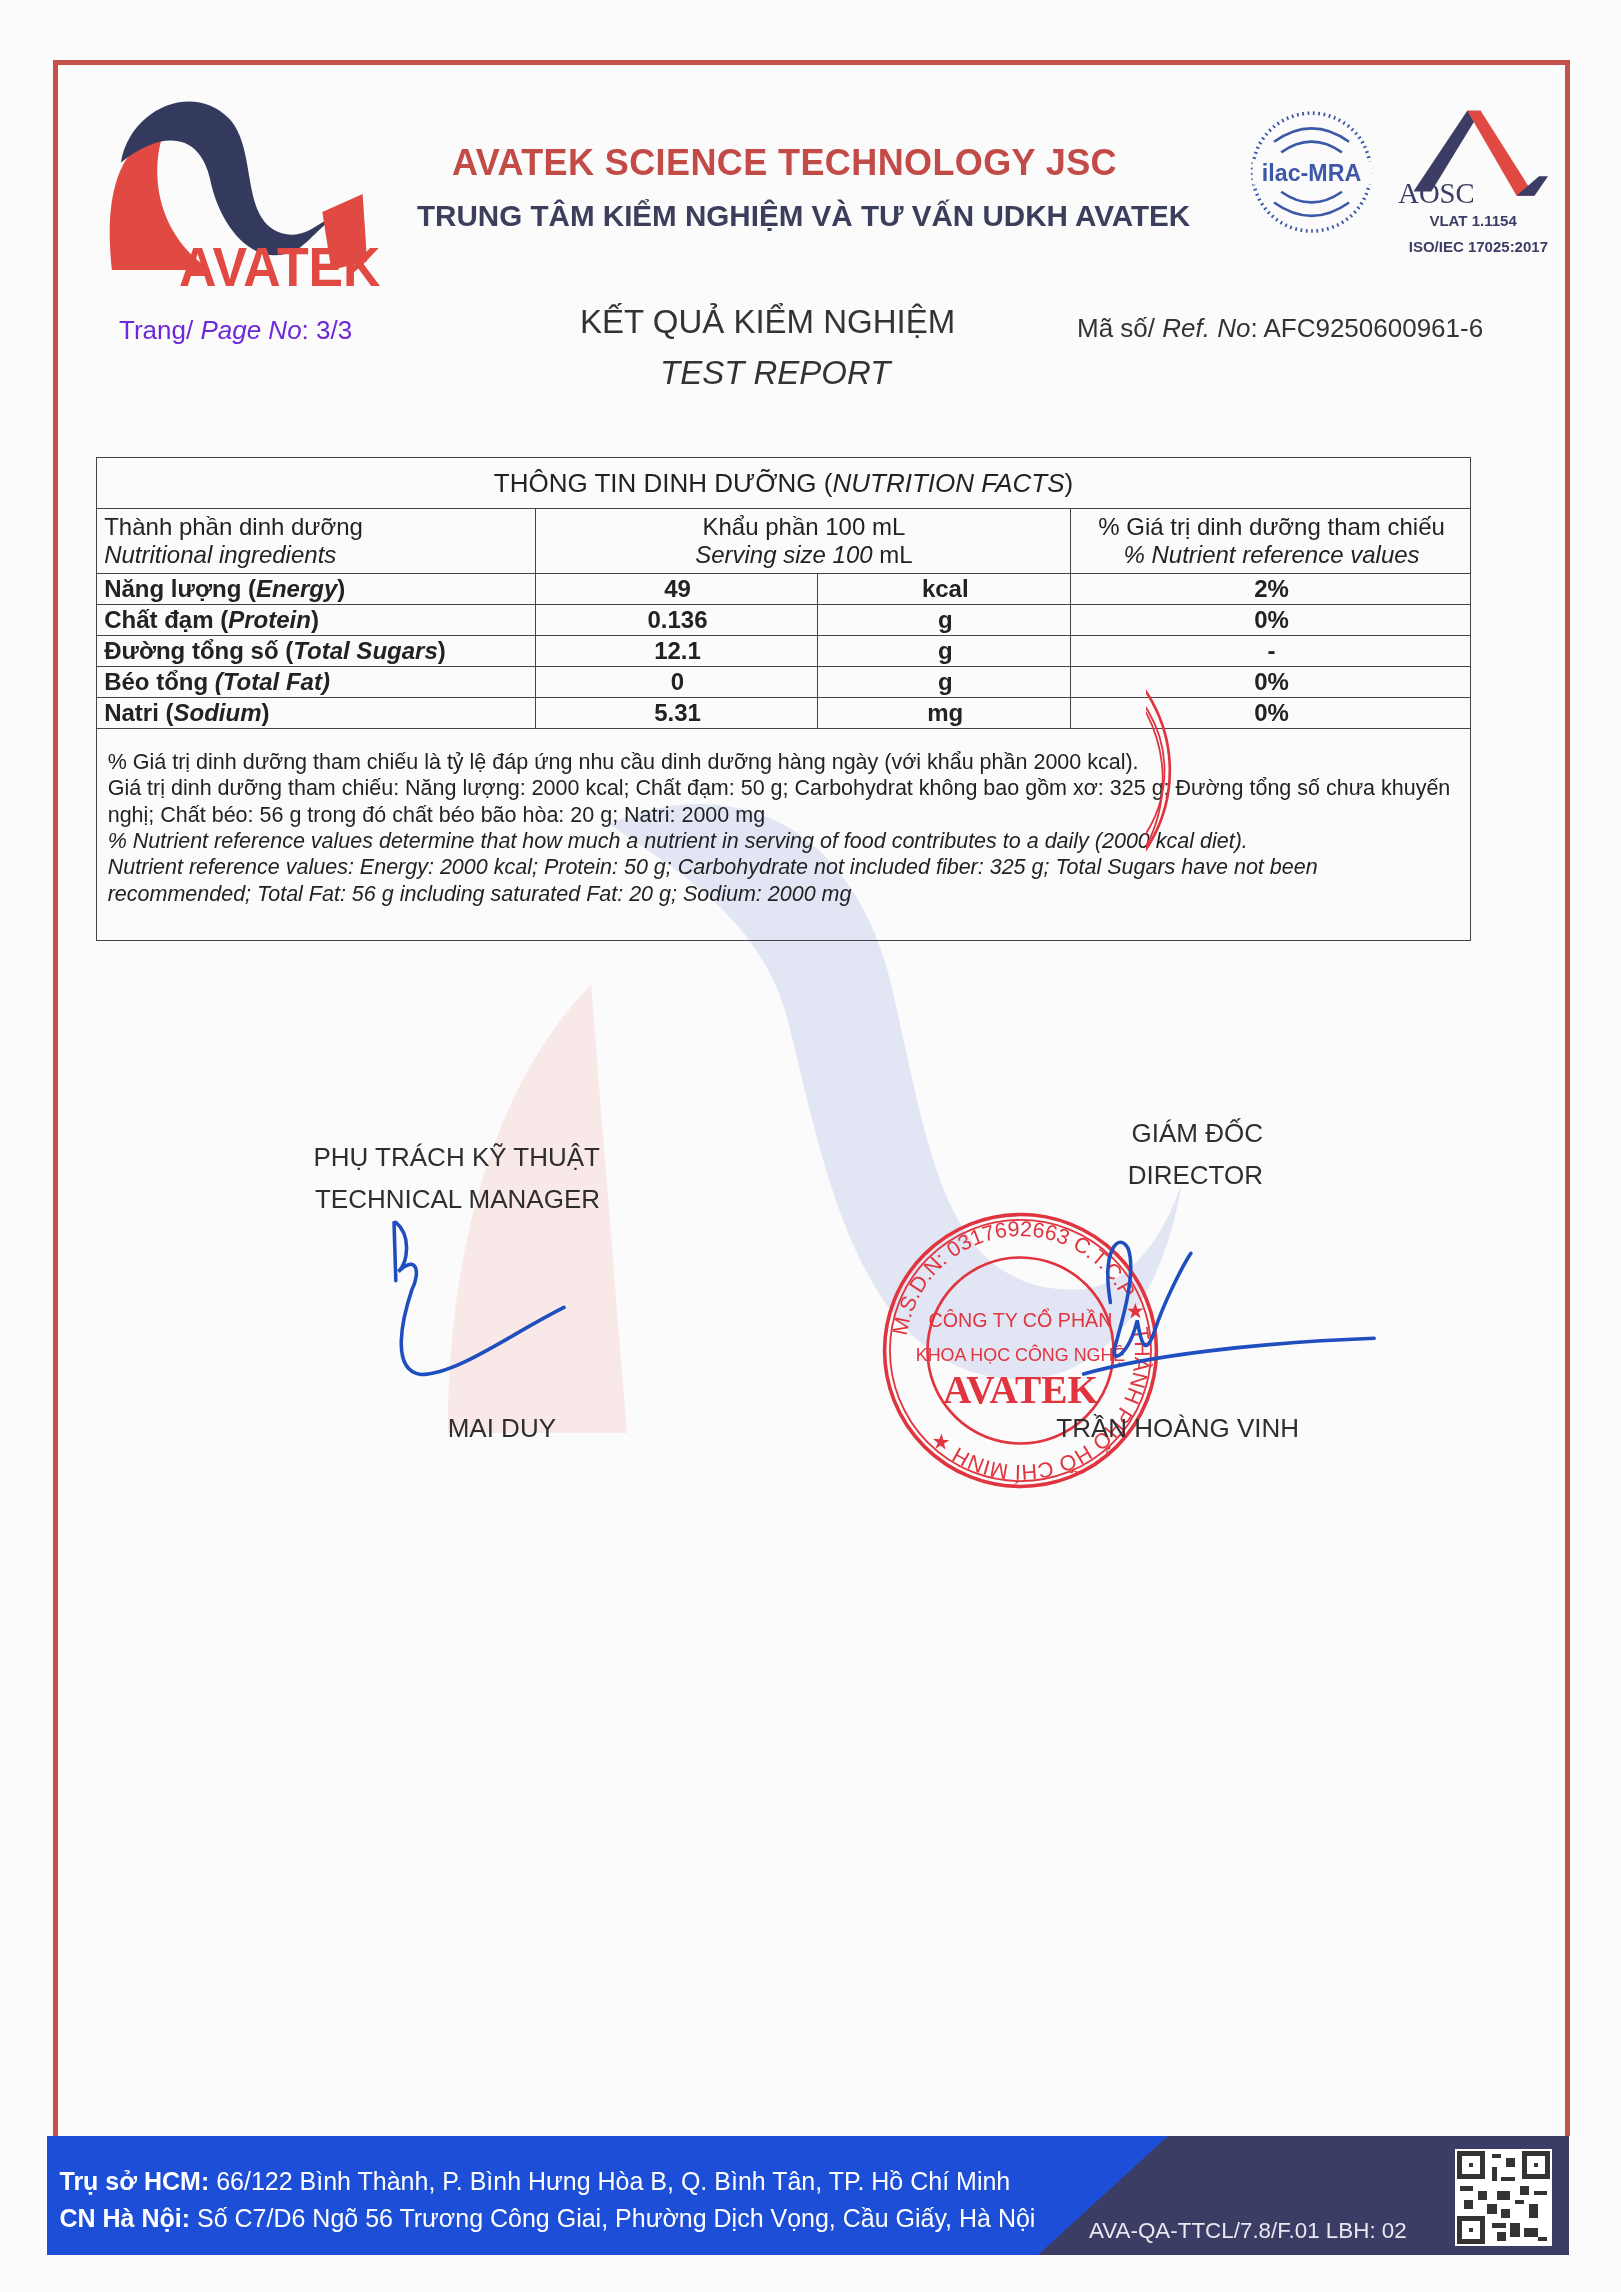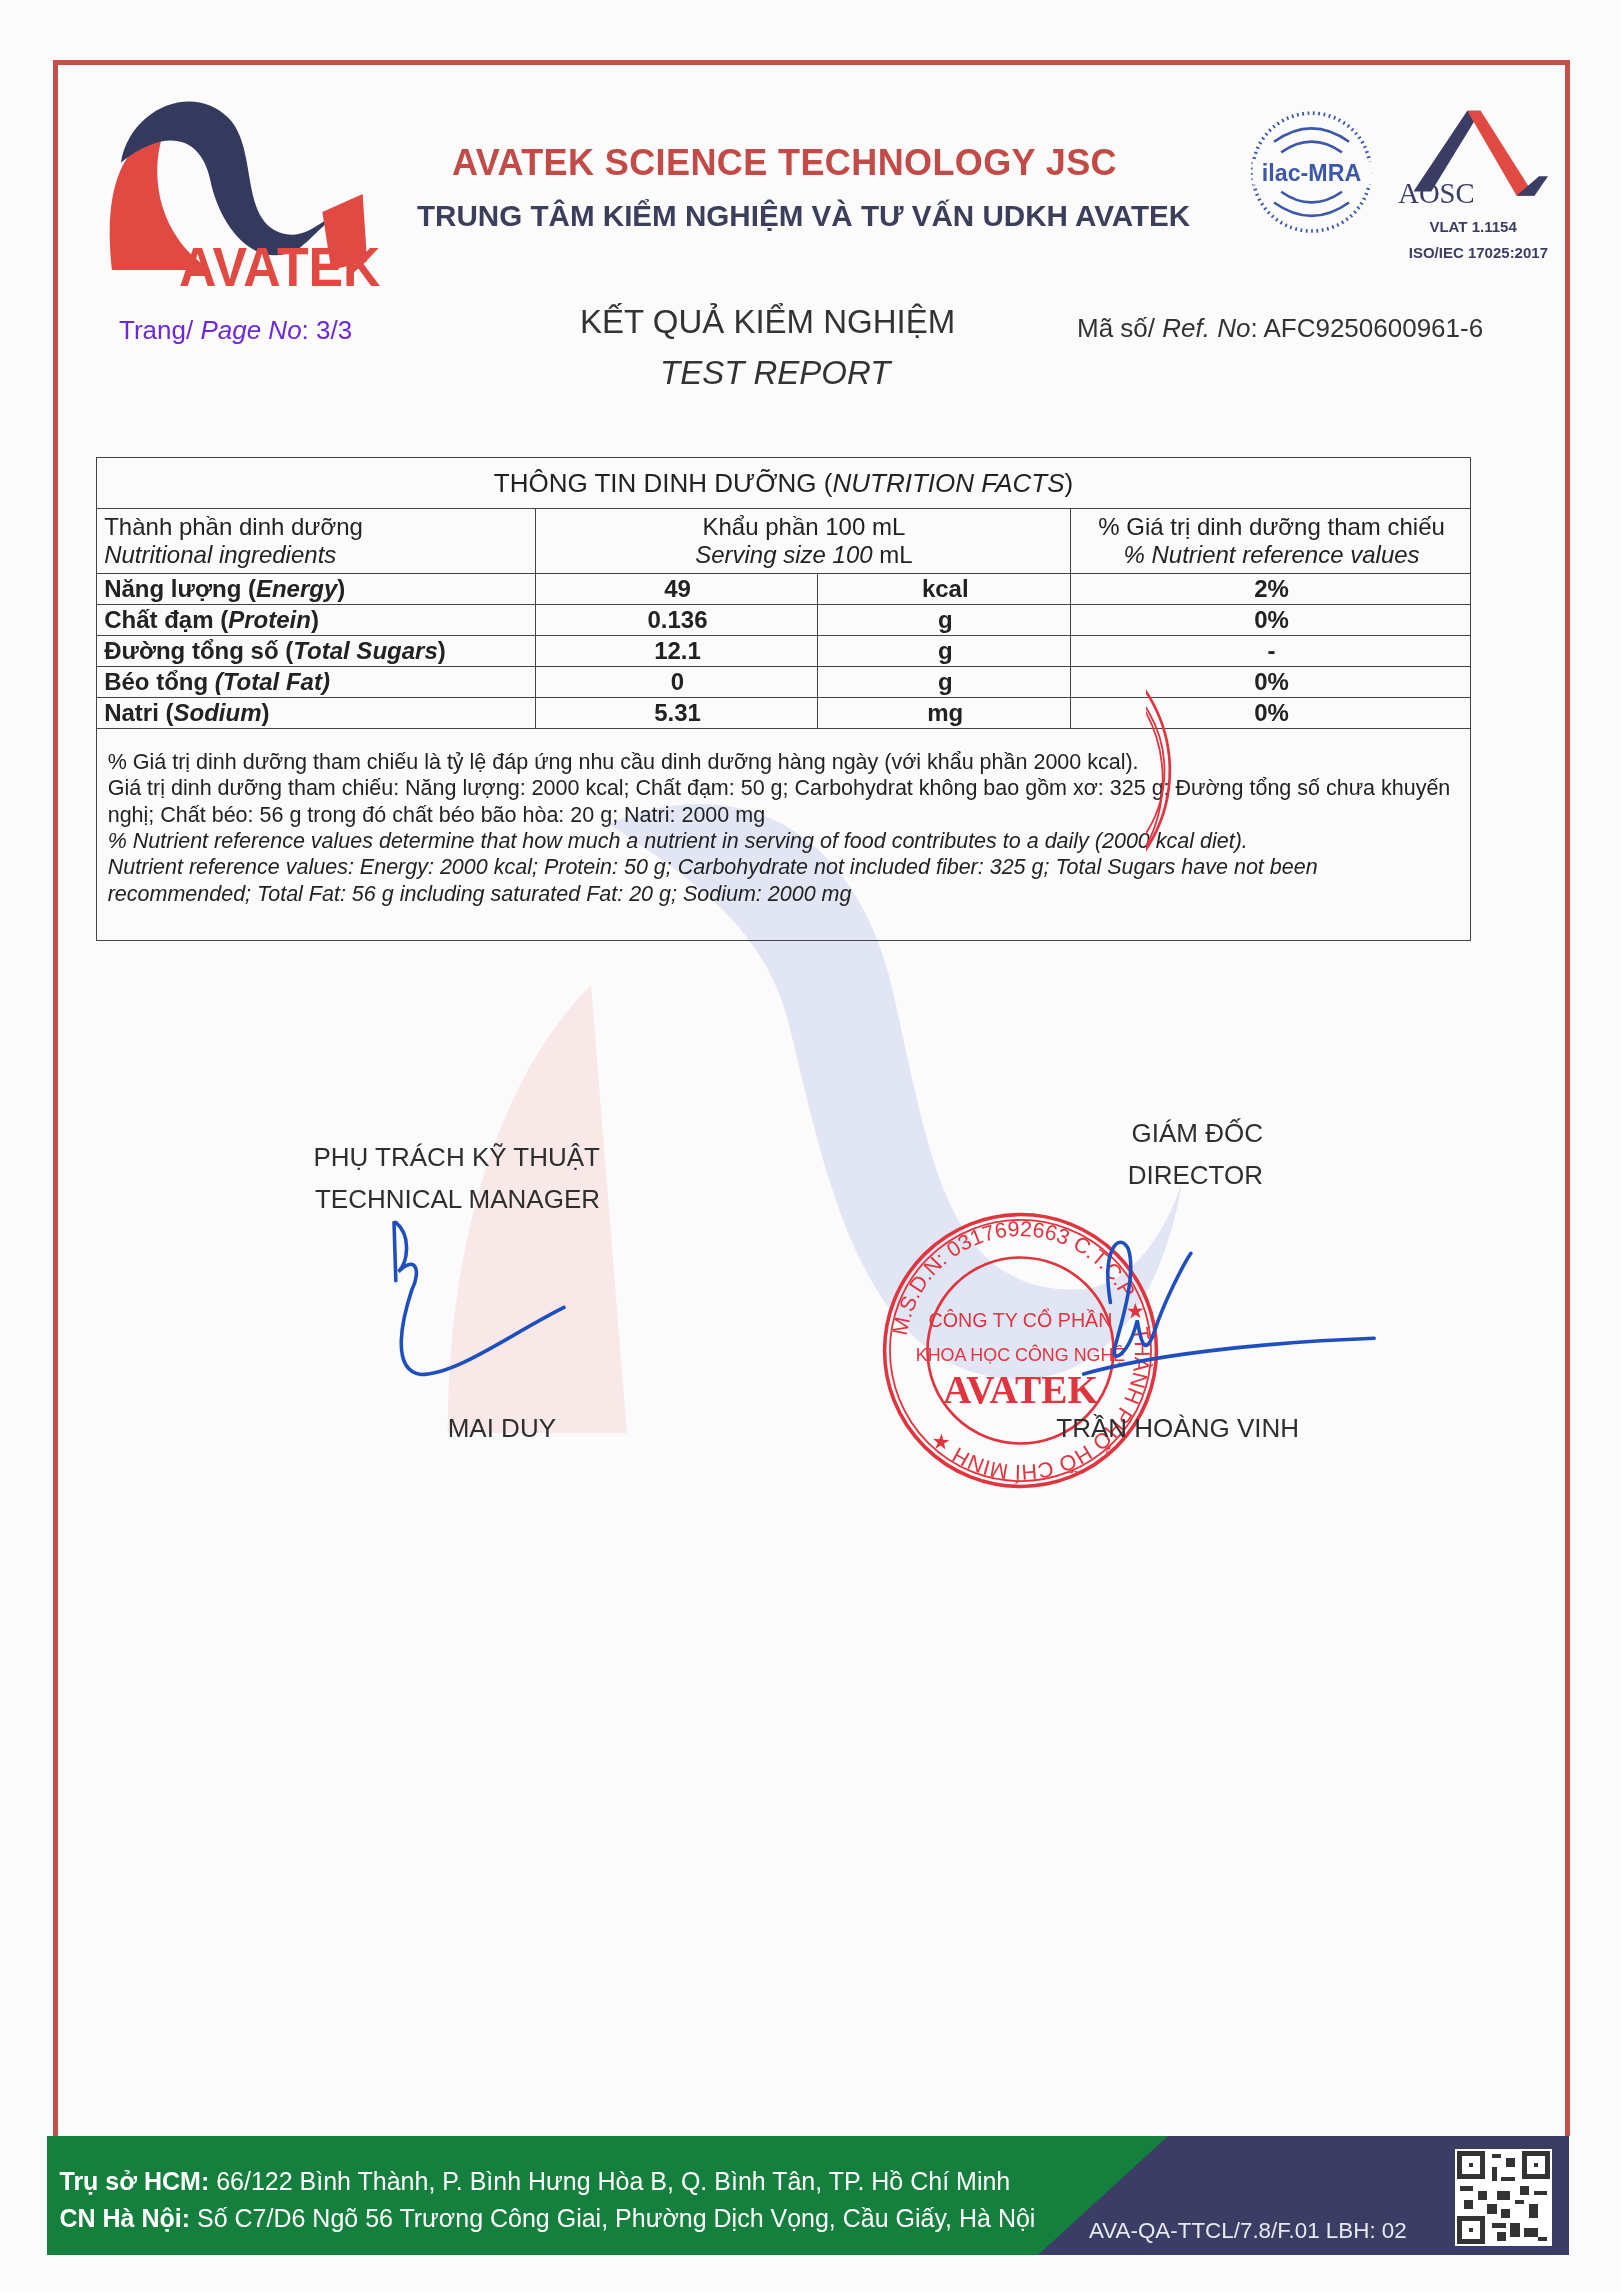--- a/index.html
+++ b/index.html
@@ -24,21 +24,21 @@
   .nf .hdr td { height:64px; line-height:28px; }
   .nf .c { text-align:center;padding-left:9px; }
   .nf .b { font-weight:bold;margin-top:36px; }
   .nf .r1 td { height:30px; }
   .nf .r2 td { height:95px; line-height:30px; }
   .nf .notes { padding:19.7px 10.7px 21.5px 10.7px; font-size:21.5px; line-height:26.4px; color:#222; height:170px; vertical-align:top; }
   .notes .it { font-style:italic; }
   .sig { font-size:26px; color:#2e2e2e; text-align:right; }
   .seal { left:881px; top:1211px; width:279px; height:279px; }
   .seal-partial { left:1146px; top:654px; width:107px; height:233px; }
-  .footer { position:absolute; left:47px; top:2136px; width:1522px; height:119px; background:#15803d; }
+  .footer { position:absolute; left:47px; top:2136px; width:1522px; height:119px; background:#1d4ed8; }
   .footer .navy { position:absolute; left:991px; top:0; width:531px; height:119px; background:#3b3d64;
                   clip-path:polygon(130px 0, 100% 0, 100% 100%, 0 100%); }
   .footer .line { position:absolute; left:12.5px; color:#fff; font-size:25px; white-space:nowrap; }
   .footer .line b { font-weight:bold; }
   .footer .code { position:absolute; left:1042px; top:82px; color:#e8e8f0; font-size:22.4px; }
   .qr { position:absolute; left:1408px; top:12.5px; width:97px; height:97px; background:#fff; }
 </style>
 </head>
 <body>
 
@@ -66,21 +66,21 @@
   <text x="72" y="84" text-anchor="middle" font-family="Liberation Sans, sans-serif" font-weight="bold" font-size="26" fill="#3d58a8">ilac-MRA</text>
 </svg>
 
 <div class="abs aosc">
   <svg width="157" height="99" viewBox="0 0 175 110">
     <polygon points="25,95 85,5 100,5 45,95" fill="#3b3d64"></polygon>
     <polygon points="85,5 100,5 160,100 140,100" fill="#e04a43"></polygon>
     <polygon points="140,100 160,100 175,78 165,78" fill="#3b3d64"></polygon>
     <text x="8" y="108" font-family="Liberation Serif, serif" font-size="32" fill="#3b3d64">AOSC</text>
   </svg>
-  <div style="text-align:center;font-size:15px;font-weight:bold;color:#3b3d64;margin-top:10px;margin-left:7.2px">VLAT 1.1154</div>
+  <div style="text-align:center;font-size:15px;font-weight:bold;color:#3b3d64;margin-top:4px;margin-left:7.2px">VLAT 1.1154</div>
   <div style="text-align:right;font-size:15px;font-weight:bold;color:#3b3d64;margin-top:9px;margin-left:0">ISO/IEC 17025:2017</div>
 </div>
 
 <div class="abs page-no"><span>Trang/ </span><i>Page No</i><span>: 3/3</span></div>
 <div class="abs title-vi">KẾT QUẢ KIỂM NGHIỆM</div>
 <div class="abs title-en">TEST REPORT</div>
 <div class="abs ref-no"><span>Mã số/ </span><i>Ref. No</i><span>: AFC9250600961-6</span></div>
 
 <table class="nf">
   <colgroup>

